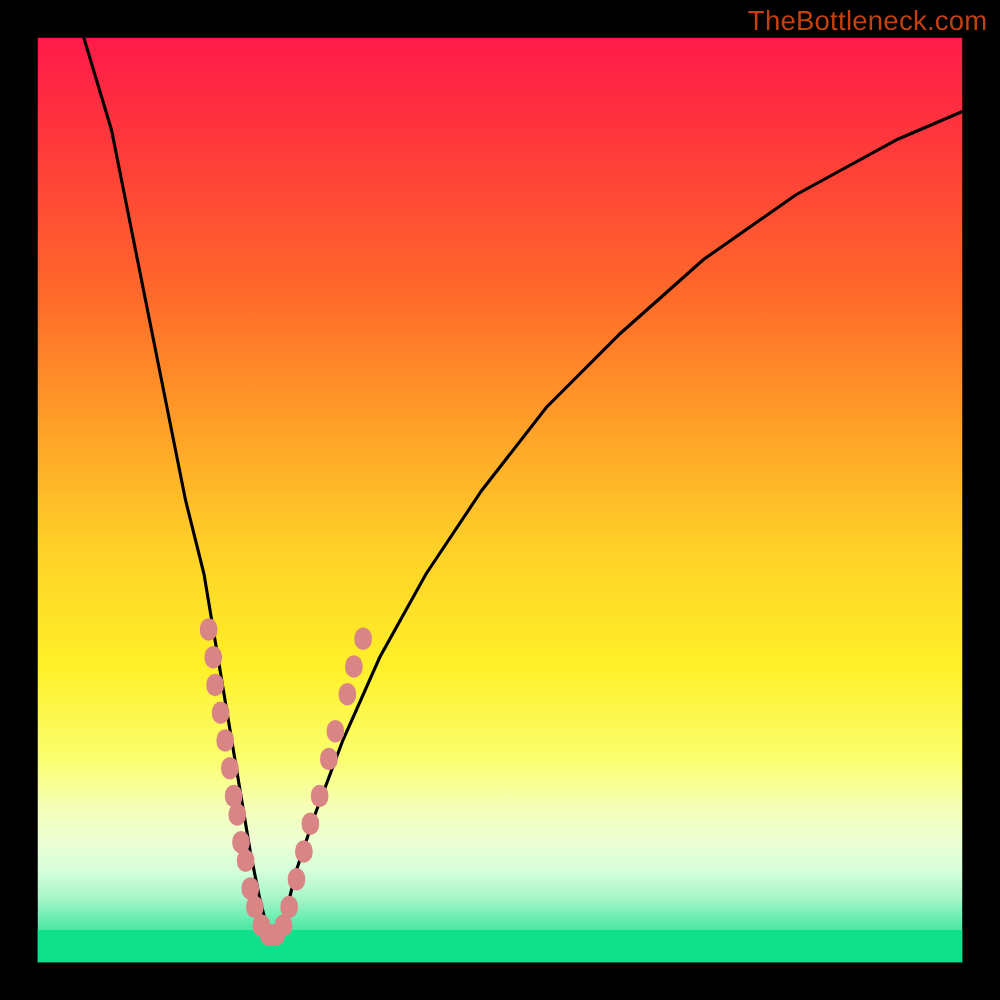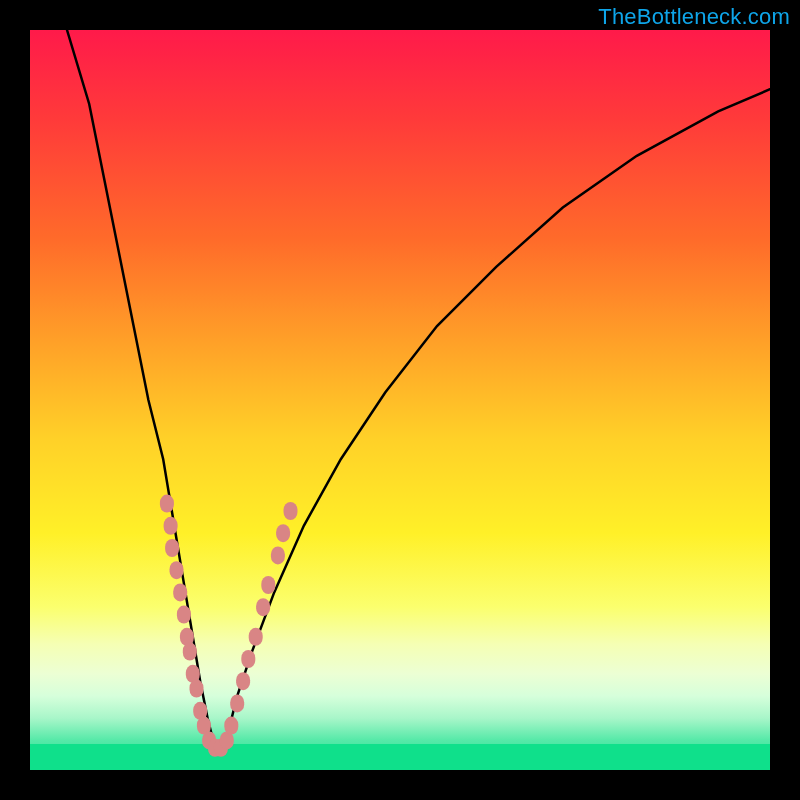--- a/index.html
+++ b/index.html
@@ -14,21 +14,21 @@
   .stage {
     position: relative;
     width: 800px;
     height: 800px;
     background: #000;
   }
   .watermark {
     position: absolute;
     top: 4px;
     right: 10px;
-    color: #0ea5e9;
+    color: #c2410c;
     font-size: 22px;
     font-weight: 500;
     letter-spacing: 0.2px;
     z-index: 10;
     user-select: none;
   }
   .plot-frame {
     position: absolute;
     left: 30px;
     top: 30px;

